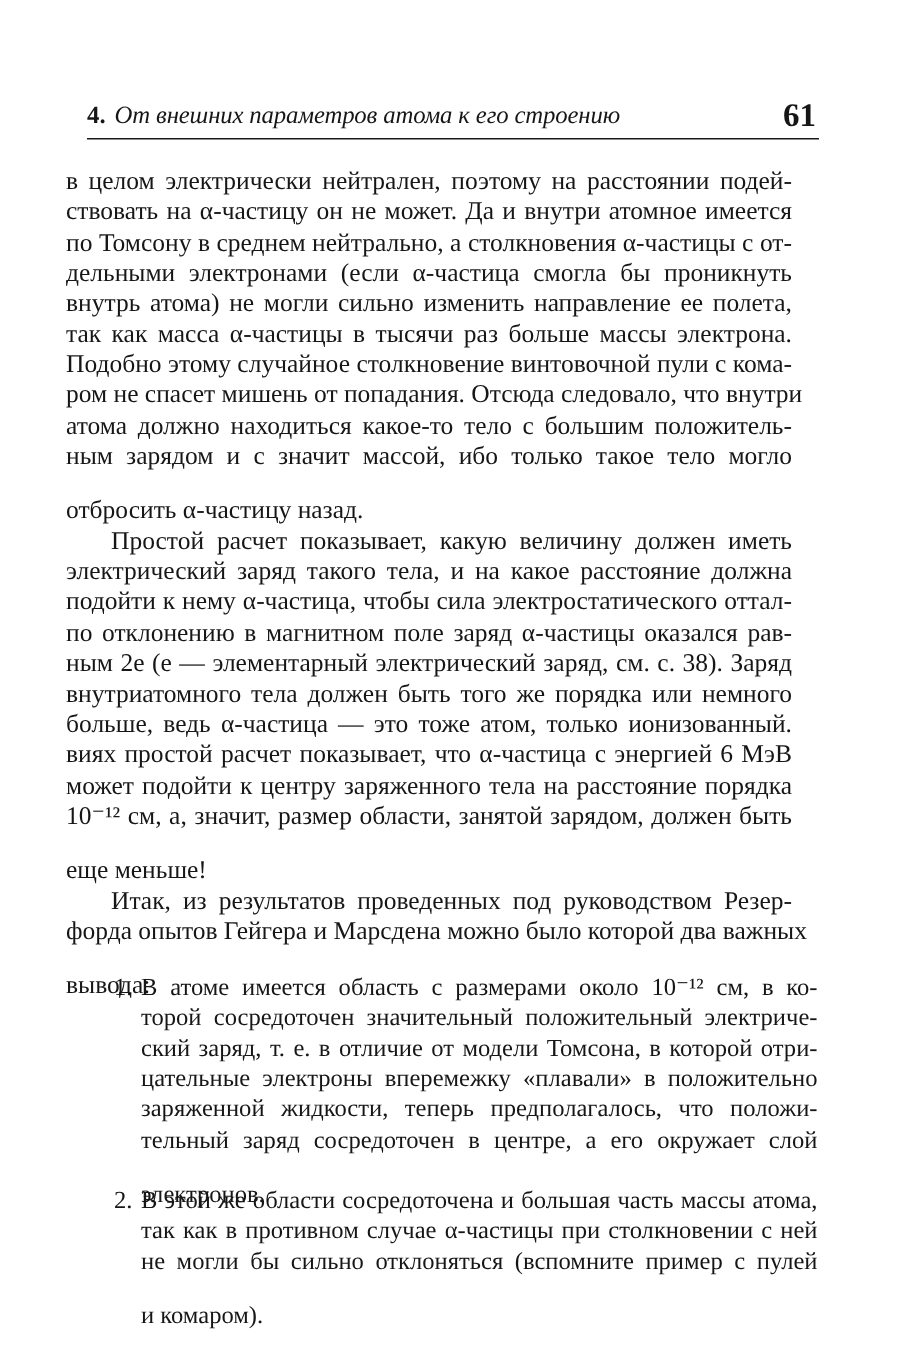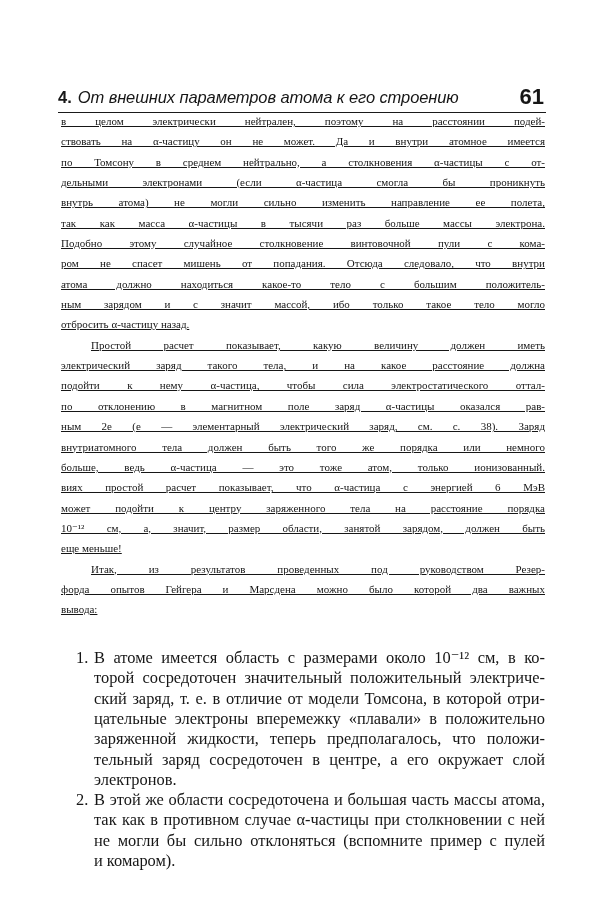--- a/index.html
+++ b/index.html
@@ -5,33 +5,33 @@
   html, body { margin: 0; padding: 0; }
   body {
     width: 600px; height: 905px; background: #ffffff; position: relative; overflow: hidden;
     color: #161616;
     font-family: "Liberation Serif", "DejaVu Serif", serif;
   }
   .page { position: absolute; left: 0; top: 0; width: 600px; height: 905px; }
   .running-head {
     position: absolute; left: 58px; top: 66px; width: 488px; height: 26px;
     border-bottom: 1.6px solid #1a1a1a;
-    font-family: Liberation Sans, sans-serif;
-    font-size: 16.5px; line-height: 22px; margin-top: 20px;
+    font-family: Liberation Serif, serif;
+    font-size: 16.5px; line-height: 22px;
   }
   .rh-num { font-weight: bold; }
   .rh-title { font-style: italic; margin-left: 6px; letter-spacing: -0.1px; }
   .rh-page { position: absolute; right: 2px; top: 0; font-weight: bold; font-size: 22px; }
   .body-text {
-    position: absolute; left: 61px; top: 111px; width: 484px;
-    font-size: 11px; line-height: 20.35px;
-    text-align: justify; hyphens: manual; text-decoration: underline;
+    position: absolute; left: 44px; top: 111px; width: 484px;
+    font-size: 17px; line-height: 20.35px;
+    text-align: justify; hyphens: manual;
   }
   .line { display: block; height: 20.35px; white-space: nowrap; text-align: justify; text-align-last: justify; }
-  .line.last { text-align-last: left; }
+  .line.last { text-align-last: left; margin-top: 16px; }
   .indent { padding-left: 30px; }
   .list { position: absolute; left: 61px; width: 484px; font-size: 16.4px; line-height: 20.35px; }
   .list-item { position: relative; padding-left: 33px; }
   .list-num { position: absolute; left: 15px; top: 0; }
   .list-1 { top: 648px; }
   .list-2 { top: 790px; }
 </style>
 </head>
 <body>
 

